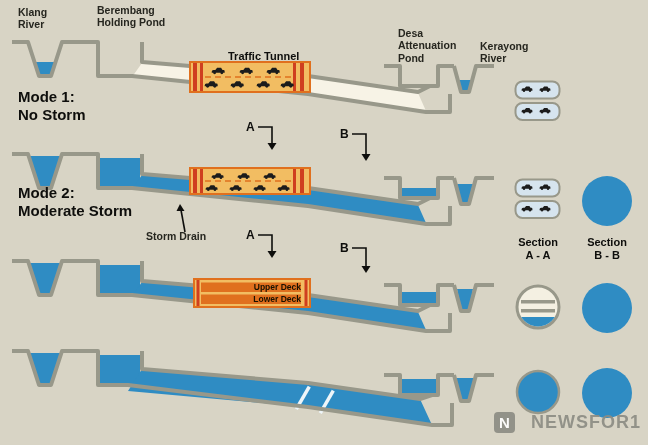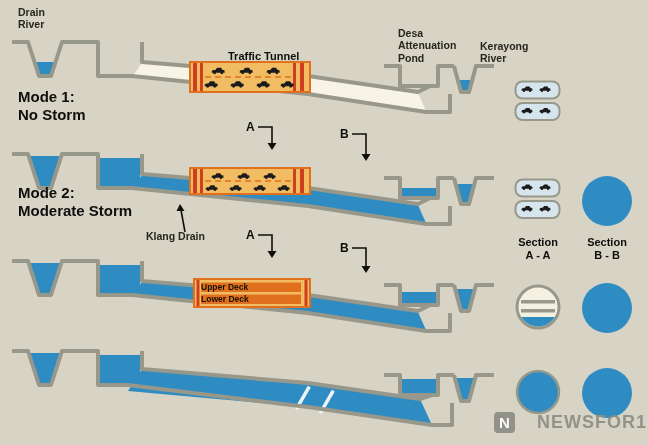--- a/index.html
+++ b/index.html
@@ -4,25 +4,25 @@
 <style>
   html,body{margin:0;padding:0}
   .stage{position:relative;width:648px;height:445px;background:#d8d4c5;overflow:hidden;
          font-family:"Liberation Sans",sans-serif}
   .band{position:absolute}
   .lbl{position:absolute;font-weight:bold;font-size:10.5px;line-height:1.18;color:#26261f;white-space:pre-line}
   .mode{font-size:15px;color:#0e0e0c}
   .sec{text-align:center;font-size:11px;color:#0e0e0c;width:56px}
   .marker{position:absolute;font-weight:bold;font-size:12px;color:#0e0e0c}
   .arrow{position:absolute}
-  .decktext{position:absolute;width:100px;text-align:left;font-size:8.5px;font-weight:bold;color:#181100;line-height:9.5px}
+  .decktext{position:absolute;width:100px;text-align:right;font-size:8.5px;font-weight:bold;color:#181100;line-height:9.5px}
   .wm{position:absolute;left:494px;top:412px;display:flex;align-items:center;opacity:.92}
   .wm-logo{width:21px;height:21px;background:#8d8d84;color:#ffffff;border-radius:4px;font-weight:bold;
            font-size:15px;display:flex;align-items:center;justify-content:center}
-  .wm-text{margin-left:22px;font-weight:bold;font-size:18px;color:#8d8d84;letter-spacing:1px}
+  .wm-text{margin-left:16px;font-weight:bold;font-size:18px;color:#8d8d84;letter-spacing:1px}
 </style>
 </head>
 <body>
 
 <div class="stage">
 
   <svg width="0" height="0" style="position:absolute" aria-hidden="true">
     <defs>
       <g id="car" fill="#1c1c1c">
         <path d="M1,8 Q1,5.5 3.5,5.5 H6 L8.5,2.5 H14 L16,5.5 H17.5 Q19,5.5 19,7.5 V9.5 H1 Z"></path>
@@ -128,22 +128,24 @@
     <rect x="394" y="34" width="34" height="15" fill="#2f8cc3"></rect>
     <polygon points="448,33 466,33 461,55 453,55" fill="#2f8cc3"></polygon>
     <g fill="none" stroke="#98988a" stroke-width="4" stroke-linejoin="round">
       <path d="M4,6 H20 L31,40 H43 L54,6 H90 V40 H120 L300,62 L424,80 H444 V58"></path>
       <path d="M134,6 V24 L300,38 L412,54 L424,50"></path>
       <path d="M376,30 H392 V50 H430 V30 H446"></path>
       <path d="M446,30 L453,56 H461 L468,30 H486"></path>
     </g>
   </svg>
 
-  <div class="lbl" style="left:18px;top:6px">Drain
+  <div class="lbl" style="left:18px;top:6px">Klang
 River</div>
+  <div class="lbl" style="left:97px;top:4px">Berembang
+Holding Pond</div>
   <div class="lbl" style="left:228px;top:50px;font-size:11px;color:#0e0e0c">Traffic Tunnel</div>
   <div class="lbl" style="left:398px;top:27px">Desa
 Attenuation
 Pond</div>
   <div class="lbl" style="left:480px;top:40px">Kerayong
 River</div>
 
   <div class="lbl mode" style="left:18px;top:88px">Mode 1:
 No Storm</div>
   <div class="lbl mode" style="left:18px;top:184px">Mode 2:
@@ -164,21 +166,21 @@
   <svg class="arrow" style="left:256px;top:231px" width="22" height="28">
     <polyline points="2,4 16,4 16,20" fill="none" stroke="#0e0e0c" stroke-width="1.6"></polyline>
     <polygon points="11.5,20 20.5,20 16,27" fill="#0e0e0c"></polygon>
   </svg>
   <span class="marker" style="left:340px;top:241px">B</span>
   <svg class="arrow" style="left:350px;top:244px" width="22" height="30">
     <polyline points="2,4 16,4 16,22" fill="none" stroke="#0e0e0c" stroke-width="1.6"></polyline>
     <polygon points="11.5,22 20.5,22 16,29" fill="#0e0e0c"></polygon>
   </svg>
 
-  <div class="lbl" style="left:146px;top:230px">Klang Drain</div>
+  <div class="lbl" style="left:146px;top:230px">Storm Drain</div>
   <svg class="arrow" style="left:174px;top:202px" width="18" height="32">
     <line x1="11" y1="30" x2="7" y2="8" stroke="#0e0e0c" stroke-width="1.6"></line>
     <polygon points="2.5,9 10.5,9 6,2" fill="#0e0e0c"></polygon>
   </svg>
 
   <div class="decktext" style="left:201px;top:283px">Upper Deck</div>
   <div class="decktext" style="left:201px;top:295px">Lower Deck</div>
 
   <svg class="band" style="left:514px;top:80px" width="48" height="42">
     <rect x="1.5" y="1.5" width="44" height="17" rx="7" fill="#d6e4ee" stroke="#98988a" stroke-width="2"></rect>

